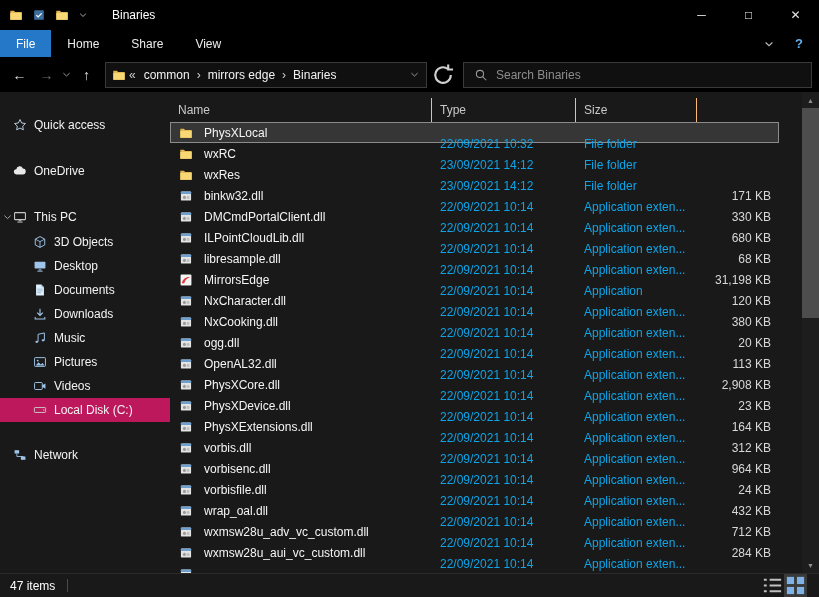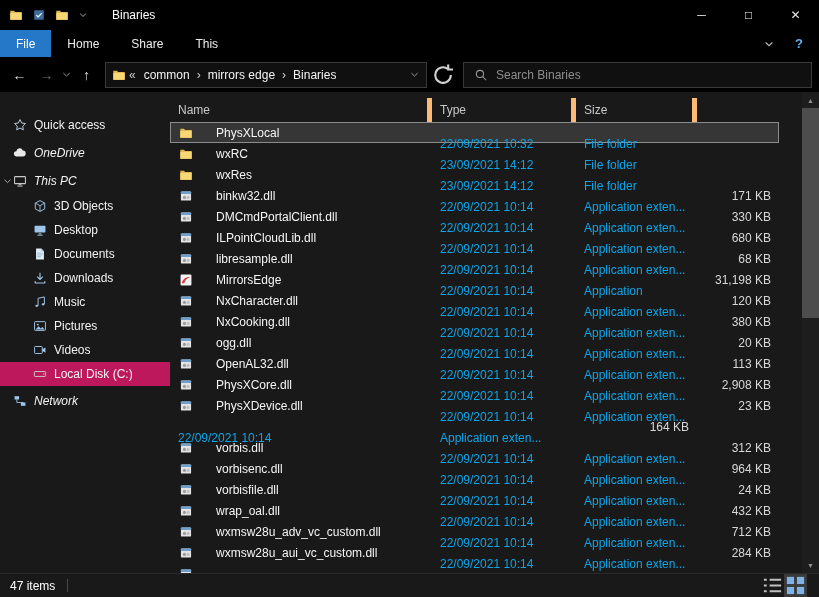--- a/index.html
+++ b/index.html
@@ -36,32 +36,32 @@
 .crumb-spacer{flex:1;}
 .refresh-btn{width:28px;height:26px;display:flex;align-items:center;justify-content:center;}
 .search-box{flex:1;height:26px;border:1px solid #3a3a3a;background:#101010;display:flex;align-items:center;gap:8px;padding:0 10px;margin-left:4px;}
 .search-box input{flex:1;background:transparent;border:0;outline:0;color:#737373;font:inherit;min-width:0;}
 .search-box input::placeholder{color:#8d8d8d;}
 
 .main{flex:1;display:flex;min-height:0;background:#191919;}
 .sidebar{flex:0 0 170px;padding-top:20px;overflow:hidden;}
 .side-item{height:26px;display:flex;align-items:center;gap:7px;padding-left:13px;position:relative;color:#f2f2f2;white-space:nowrap;}
 .side-item.child{height:24px;padding-left:33px;}
-.side-item.gap6{margin-top:2px;font-style:italic;}
+.side-item.gap6{margin-top:20px;}
 .side-item.selected{background:#be185d;}
 .side-chev{position:absolute;left:2px;top:50%;transform:translateY(-50%);width:11px;height:11px;color:#a8a8a8;}
 
 .filepane{flex:1;position:relative;padding-top:6px;display:flex;flex-direction:column;min-width:0;overflow:hidden;}
 .cols{flex:0 0 24px;display:grid;grid-template-columns:262px 144px 121px 82px 1fr;color:#c9c9c9;margin-right:17px;}
-.col{display:flex;align-items:center;padding:0 8px;border-right:5px solid #fdba74;overflow:hidden;white-space:nowrap;}
+.col{display:flex;align-items:center;padding:0 8px;border-right:1px solid #fdba74;overflow:hidden;white-space:nowrap;}
 .col-filler{border:0;}
 .rows{flex:1;overflow:hidden;}
 .row{display:grid;grid-template-columns:262px 144px 121px 82px;width:609px;height:21px;align-items:center;}
 .row.selected{background:#363636;box-shadow:inset 0 0 0 1px #8c8c8c;}
-.c-name{display:flex;align-items:flex-start;gap:23px;padding-left:9px;overflow:hidden;white-space:nowrap;color:#f5f5f5;}
+.c-name{display:flex;align-items:flex-start;gap:11px;padding-left:9px;overflow:hidden;white-space:nowrap;color:#f5f5f5;}
 .c-date,.c-type{padding-left:8px;color:#0ea5e9;overflow:hidden;white-space:nowrap;margin-top:22px;}
 .c-size{text-align:right;padding-right:8px;color:#d8d8d8;white-space:nowrap;}
 
 .scrollbar{position:absolute;top:0;right:0;bottom:0;width:17px;background:#1d1d1d;display:flex;flex-direction:column;align-items:center;}
 .sb-arrow{flex:0 0 16px;display:flex;align-items:center;justify-content:center;color:#8f8f8f;font-size:7px;width:100%;}
 .sb-thumb{width:100%;flex:0 0 210px;background:#4d4d4d;}
 .sb-space{flex:1;}
 
 .statusbar{flex:0 0 24px;background:#191919;border-top:1px solid #2a2a2a;display:flex;align-items:center;padding-left:10px;}
 .status-divider{width:1px;height:13px;background:#4a4a4a;margin-left:12px;}
@@ -106,21 +106,21 @@
       <span class="win-btn">□</span>
       <span class="win-btn">✕</span>
     </div>
   </div>
 
   <div class="ribbon">
     <div class="tabs-box">
         <div class="tab active">File</div>
         <div class="tab">Home</div>
         <div class="tab">Share</div>
-        <div class="tab">This</div>
+        <div class="tab">View</div>
       </div>
     <div class="ribbon-right">
       <span class="icon ribbon-chev">
           <svg viewBox="0 0 16 16">
             <path d="M3.5 6l4.5 4.3L12.5 6" fill="none" stroke="currentColor" stroke-width="1.4"></path>
           </svg>
         </span>
       <span class="help">?</span>
     </div>
   </div>
@@ -509,20 +509,31 @@
                   <circle cx="10.4" cy="9.6" r="1.8" fill="#c0c0c0"></circle>
                 </svg>
               </span>
               <span>PhysXDevice.dll</span>
             </div>
             <div class="c-date">22/09/2021 10:14</div>
             <div class="c-type">Application exten...</div>
             <div class="c-size">23 KB</div>
           </div>
           <div class="row">
+            <div class="c-name">
+              <span class="icon sm">
+                <svg viewBox="0 0 16 16">
+                  <rect x="2.2" y="2.8" width="11.6" height="10.4" rx="1" fill="#e4e4e4"></rect>
+                  <rect x="2.2" y="2.8" width="11.6" height="3" rx="1" fill="#6d9fd0"></rect>
+                  <circle cx="6.2" cy="9.6" r="1.8" fill="#9a9a9a"></circle>
+                  <circle cx="10.4" cy="9.6" r="1.8" fill="#c0c0c0"></circle>
+                </svg>
+              </span>
+              <span>PhysXExtensions.dll</span>
+            </div>
             <div class="c-date">22/09/2021 10:14</div>
             <div class="c-type">Application exten...</div>
             <div class="c-size">164 KB</div>
           </div>
           <div class="row">
             <div class="c-name">
               <span class="icon sm">
                 <svg viewBox="0 0 16 16">
                   <rect x="2.2" y="2.8" width="11.6" height="10.4" rx="1" fill="#e4e4e4"></rect>
                   <rect x="2.2" y="2.8" width="11.6" height="3" rx="1" fill="#6d9fd0"></rect>

